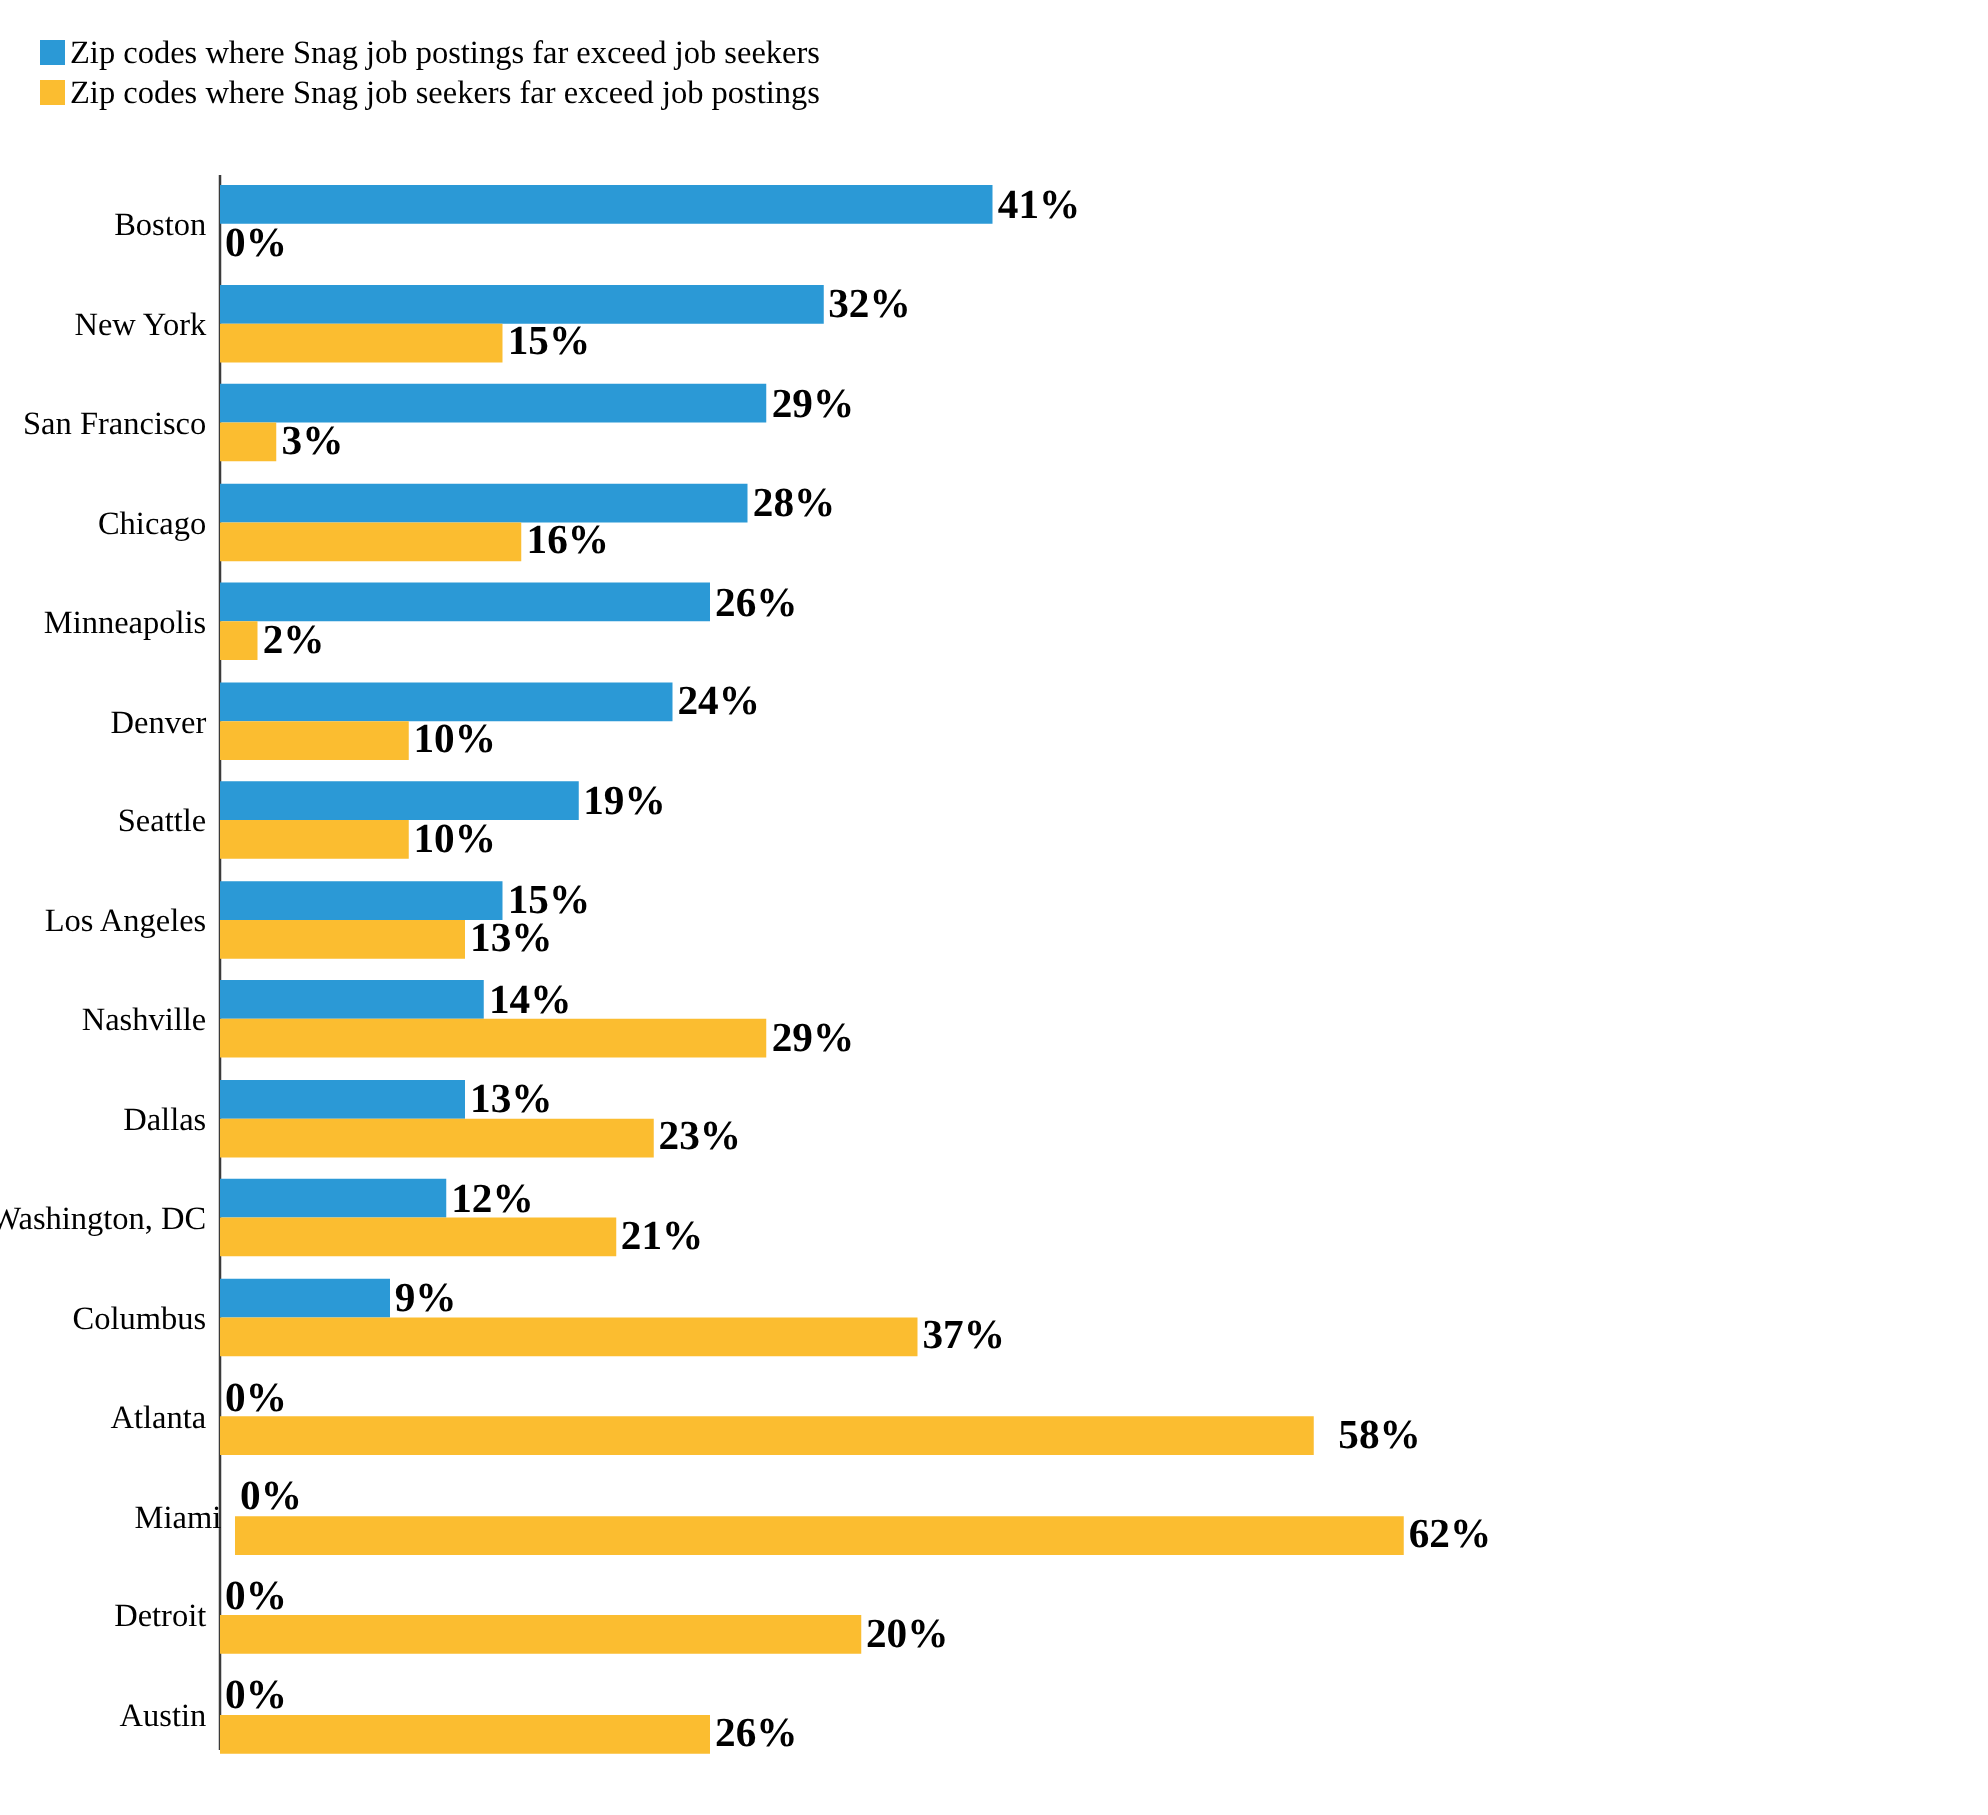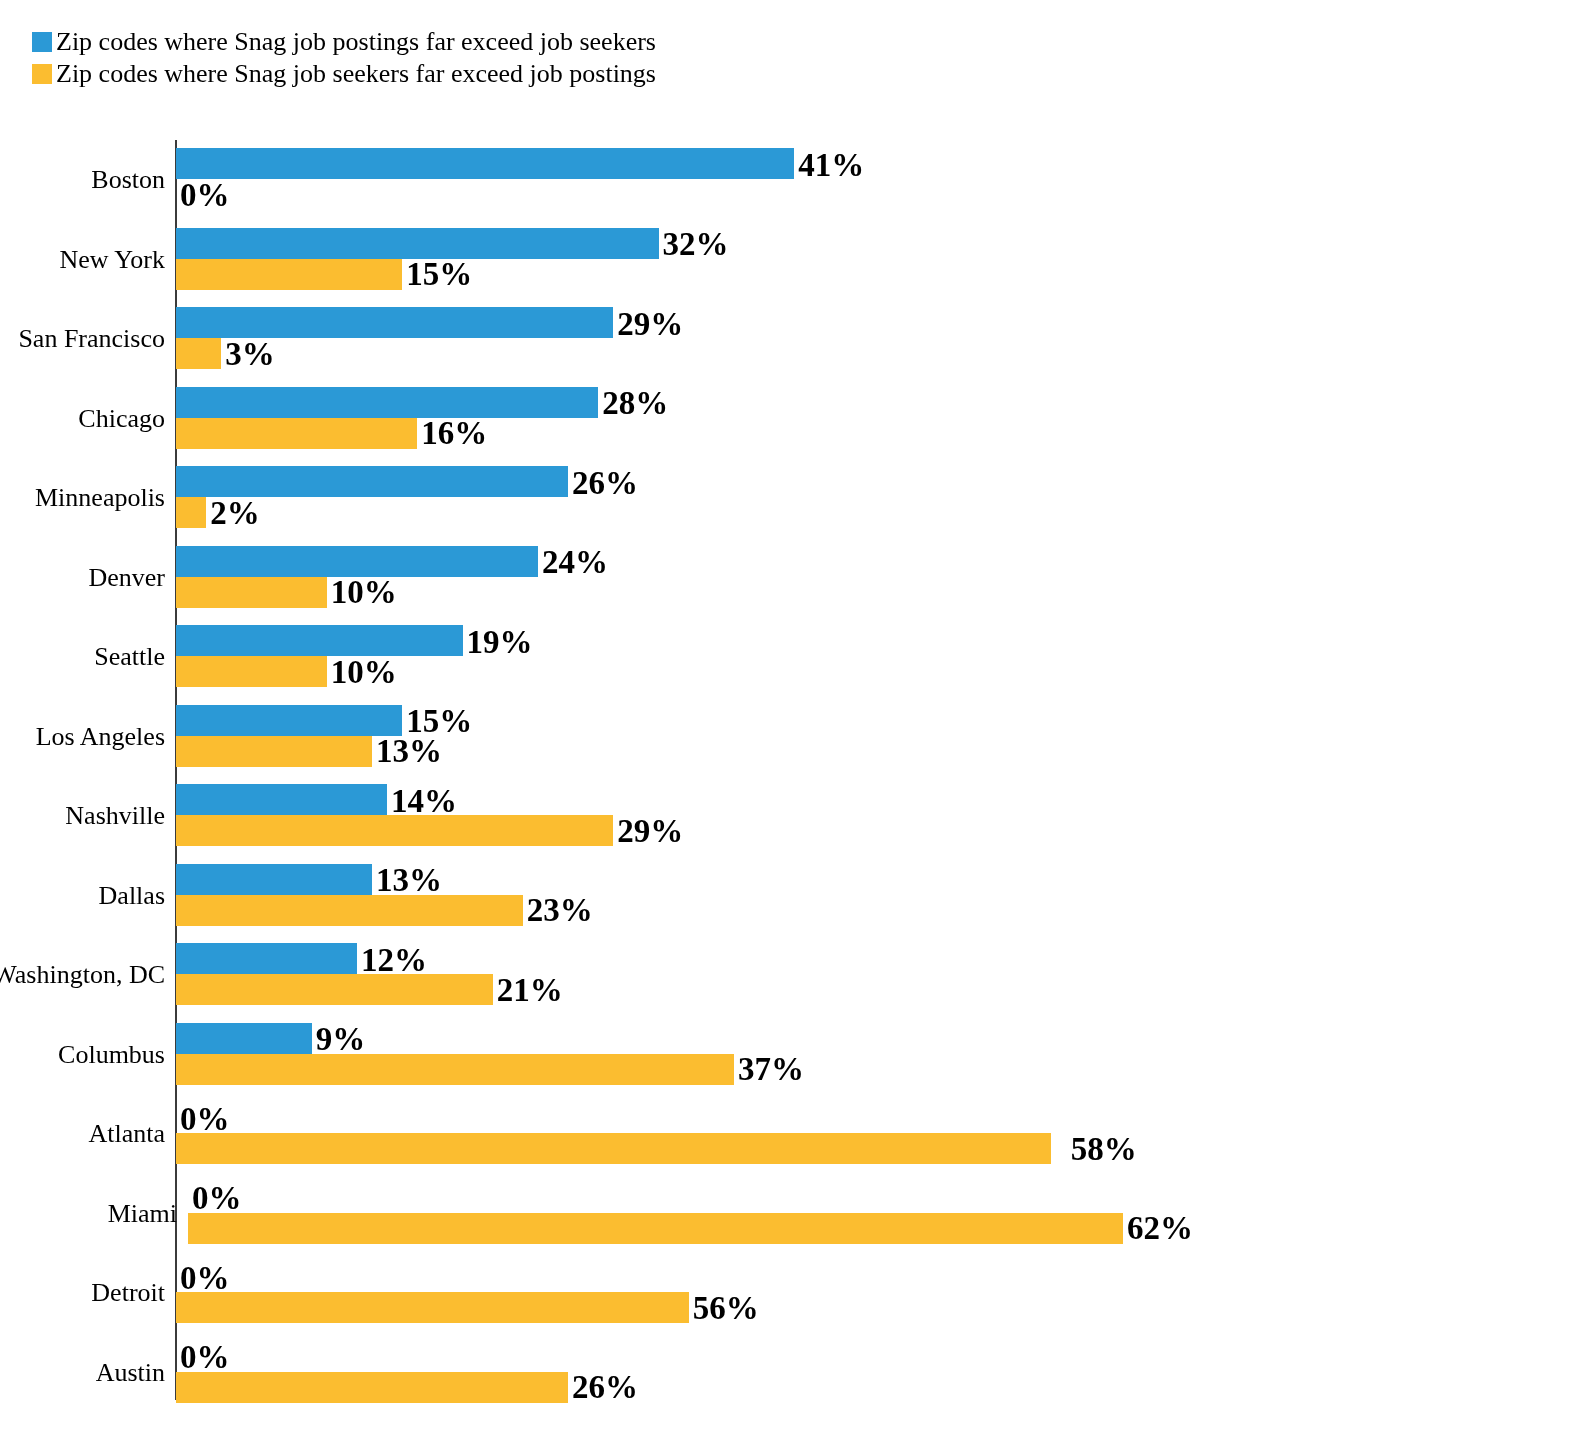--- a/index.html
+++ b/index.html
@@ -290,21 +290,21 @@
           </div>
         </div>
         <div class="group" style="top: 1113px;">
           <div class="cat-label">Detroit</div>
           <div class="bar-wrap blue" style="width: 1px;">
             <div class="bar" style="width: 0px; background: rgb(43, 153, 214);"></div>
             <span class="bar-value" style="left: 0px;">0%</span>
           </div>
           <div class="bar-wrap yellow" style="width: 512.72px;">
             <div class="bar" style="width: 512.72px; background: rgb(251, 189, 48);"></div>
-            <span class="bar-value" style="left: 512.72px;">56%</span>
+            <span class="bar-value" style="left: 512.72px;">20%</span>
           </div>
         </div>
         <div class="group" style="top: 1192.5px;">
           <div class="cat-label">Austin</div>
           <div class="bar-wrap blue" style="width: 1px;">
             <div class="bar" style="width: 0px; background: rgb(43, 153, 214);"></div>
             <span class="bar-value" style="left: 0px;">0%</span>
           </div>
           <div class="bar-wrap yellow" style="width: 392.08px;">
             <div class="bar" style="width: 392.08px; background: rgb(251, 189, 48);"></div>

